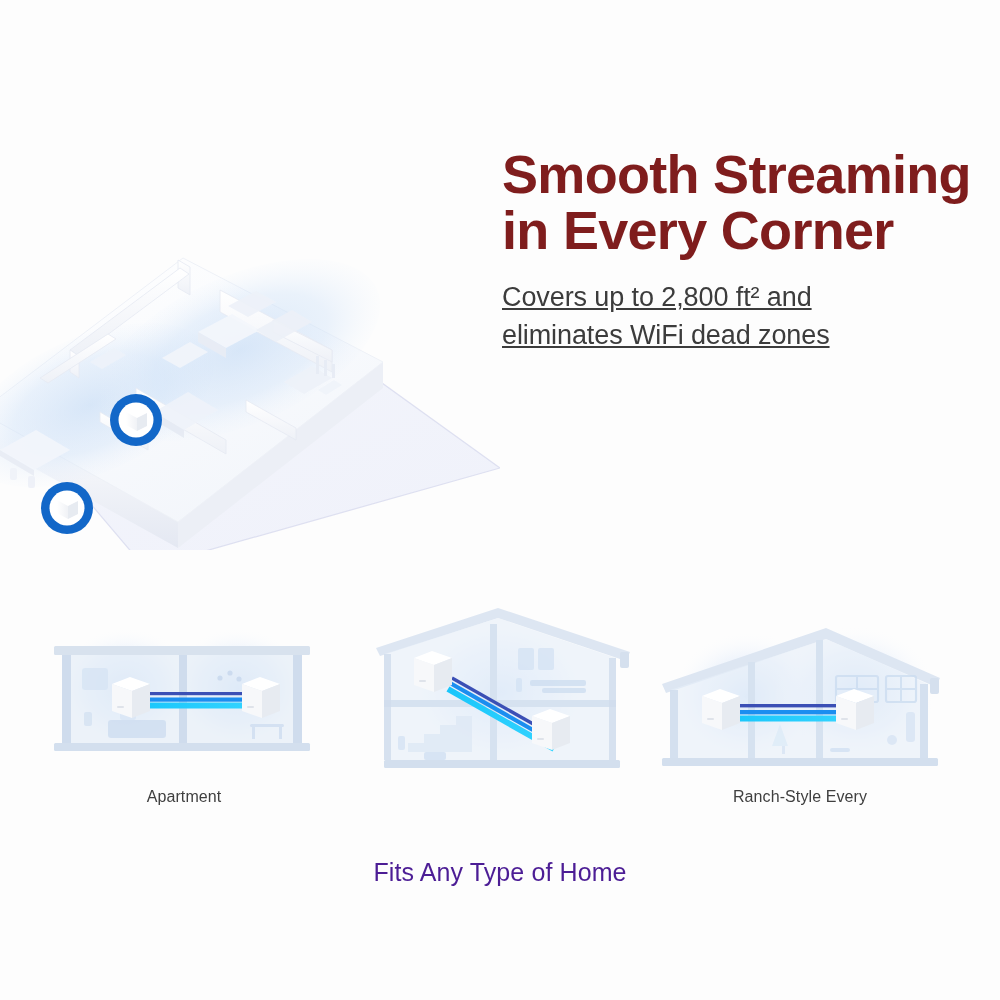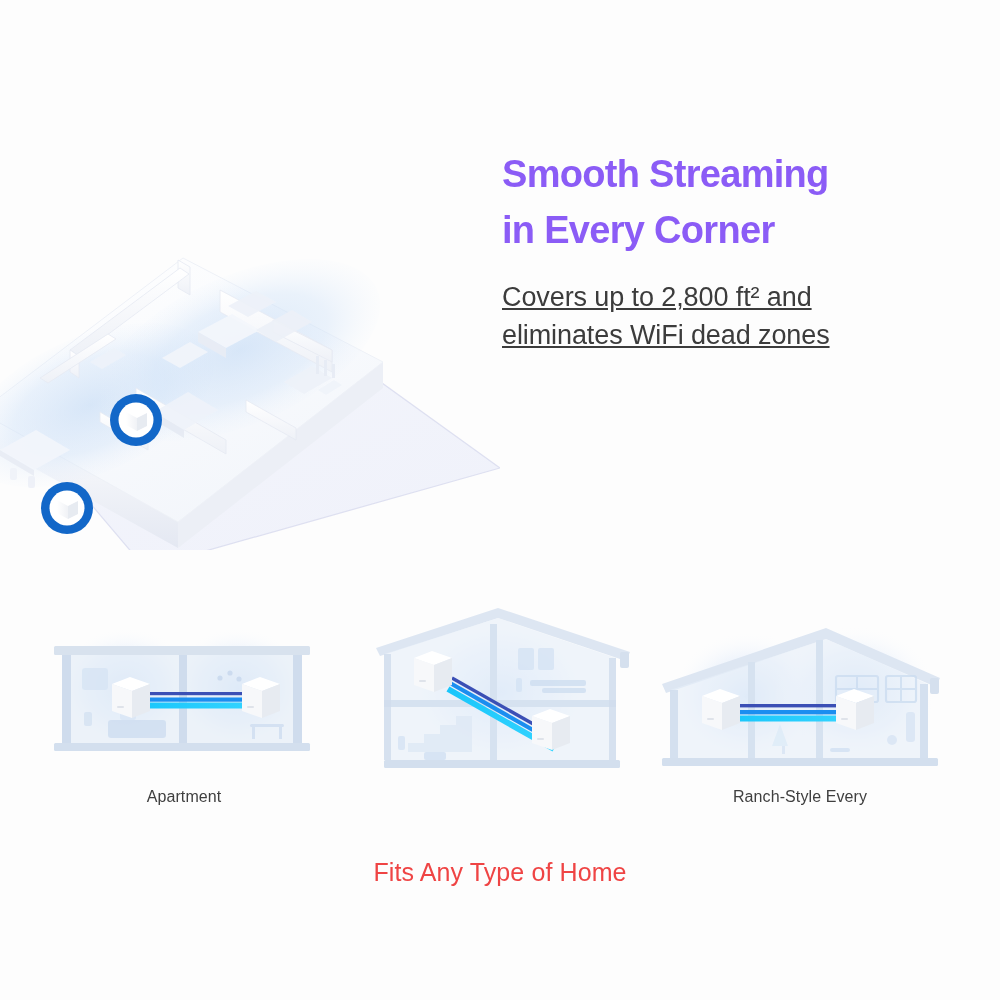--- a/index.html
+++ b/index.html
@@ -8,21 +8,21 @@
     background:#fdfdfd;
     font-family:"Liberation Sans","DejaVu Sans",sans-serif;
     overflow:hidden;position:relative;
     -webkit-font-smoothing:antialiased;
   }
   .stage{position:absolute;inset:0;}
 
   
   .hero-copy{position:absolute;left:502px;top:146px;width:480px;}
   .hero-title{
-    font-size:38px;line-height:56px;font-weight:700;color:#8b5cf6;
+    font-size:54px;line-height:56px;font-weight:700;color:#7f1d1d;
     letter-spacing:-0.7px;margin:0;white-space:pre-line;
   }
   .hero-sub{
     margin:20px 0 0 0;font-size:27px;line-height:38px;
     font-weight:300;color:#3c3c3c;letter-spacing:-0.1px;white-space:pre-line;text-decoration:underline;
   }
 
   
   .floorplan{position:absolute;left:-60px;top:150px;width:560px;height:400px;}
   .fp-svg{position:absolute;inset:0;width:100%;height:100%;}
@@ -35,21 +35,21 @@
   .home-card.c3{left:640px;}
   .home-art{position:absolute;left:0;top:0;width:320px;height:175px;}
   .home-art svg{width:100%;height:100%;display:block;}
   .home-label{
     position:absolute;left:0;top:188px;width:320px;text-align:center;
     font-size:16px;font-weight:400;color:#3f3f3f;letter-spacing:0.1px;
   }
 
   .footer-note{
     position:absolute;left:0;top:858px;width:1000px;text-align:center;
-    font-size:25px;font-weight:300;color:#ef4444;letter-spacing:0.1px;
+    font-size:25px;font-weight:300;color:#4c1d95;letter-spacing:0.1px;
   }
 </style>
 </head>
 <body>
 
 <div class="stage">
 
   <div class="floorplan">
     <svg class="fp-svg" viewBox="0 0 560 400" xmlns="http://www.w3.org/2000/svg">
       <defs>

